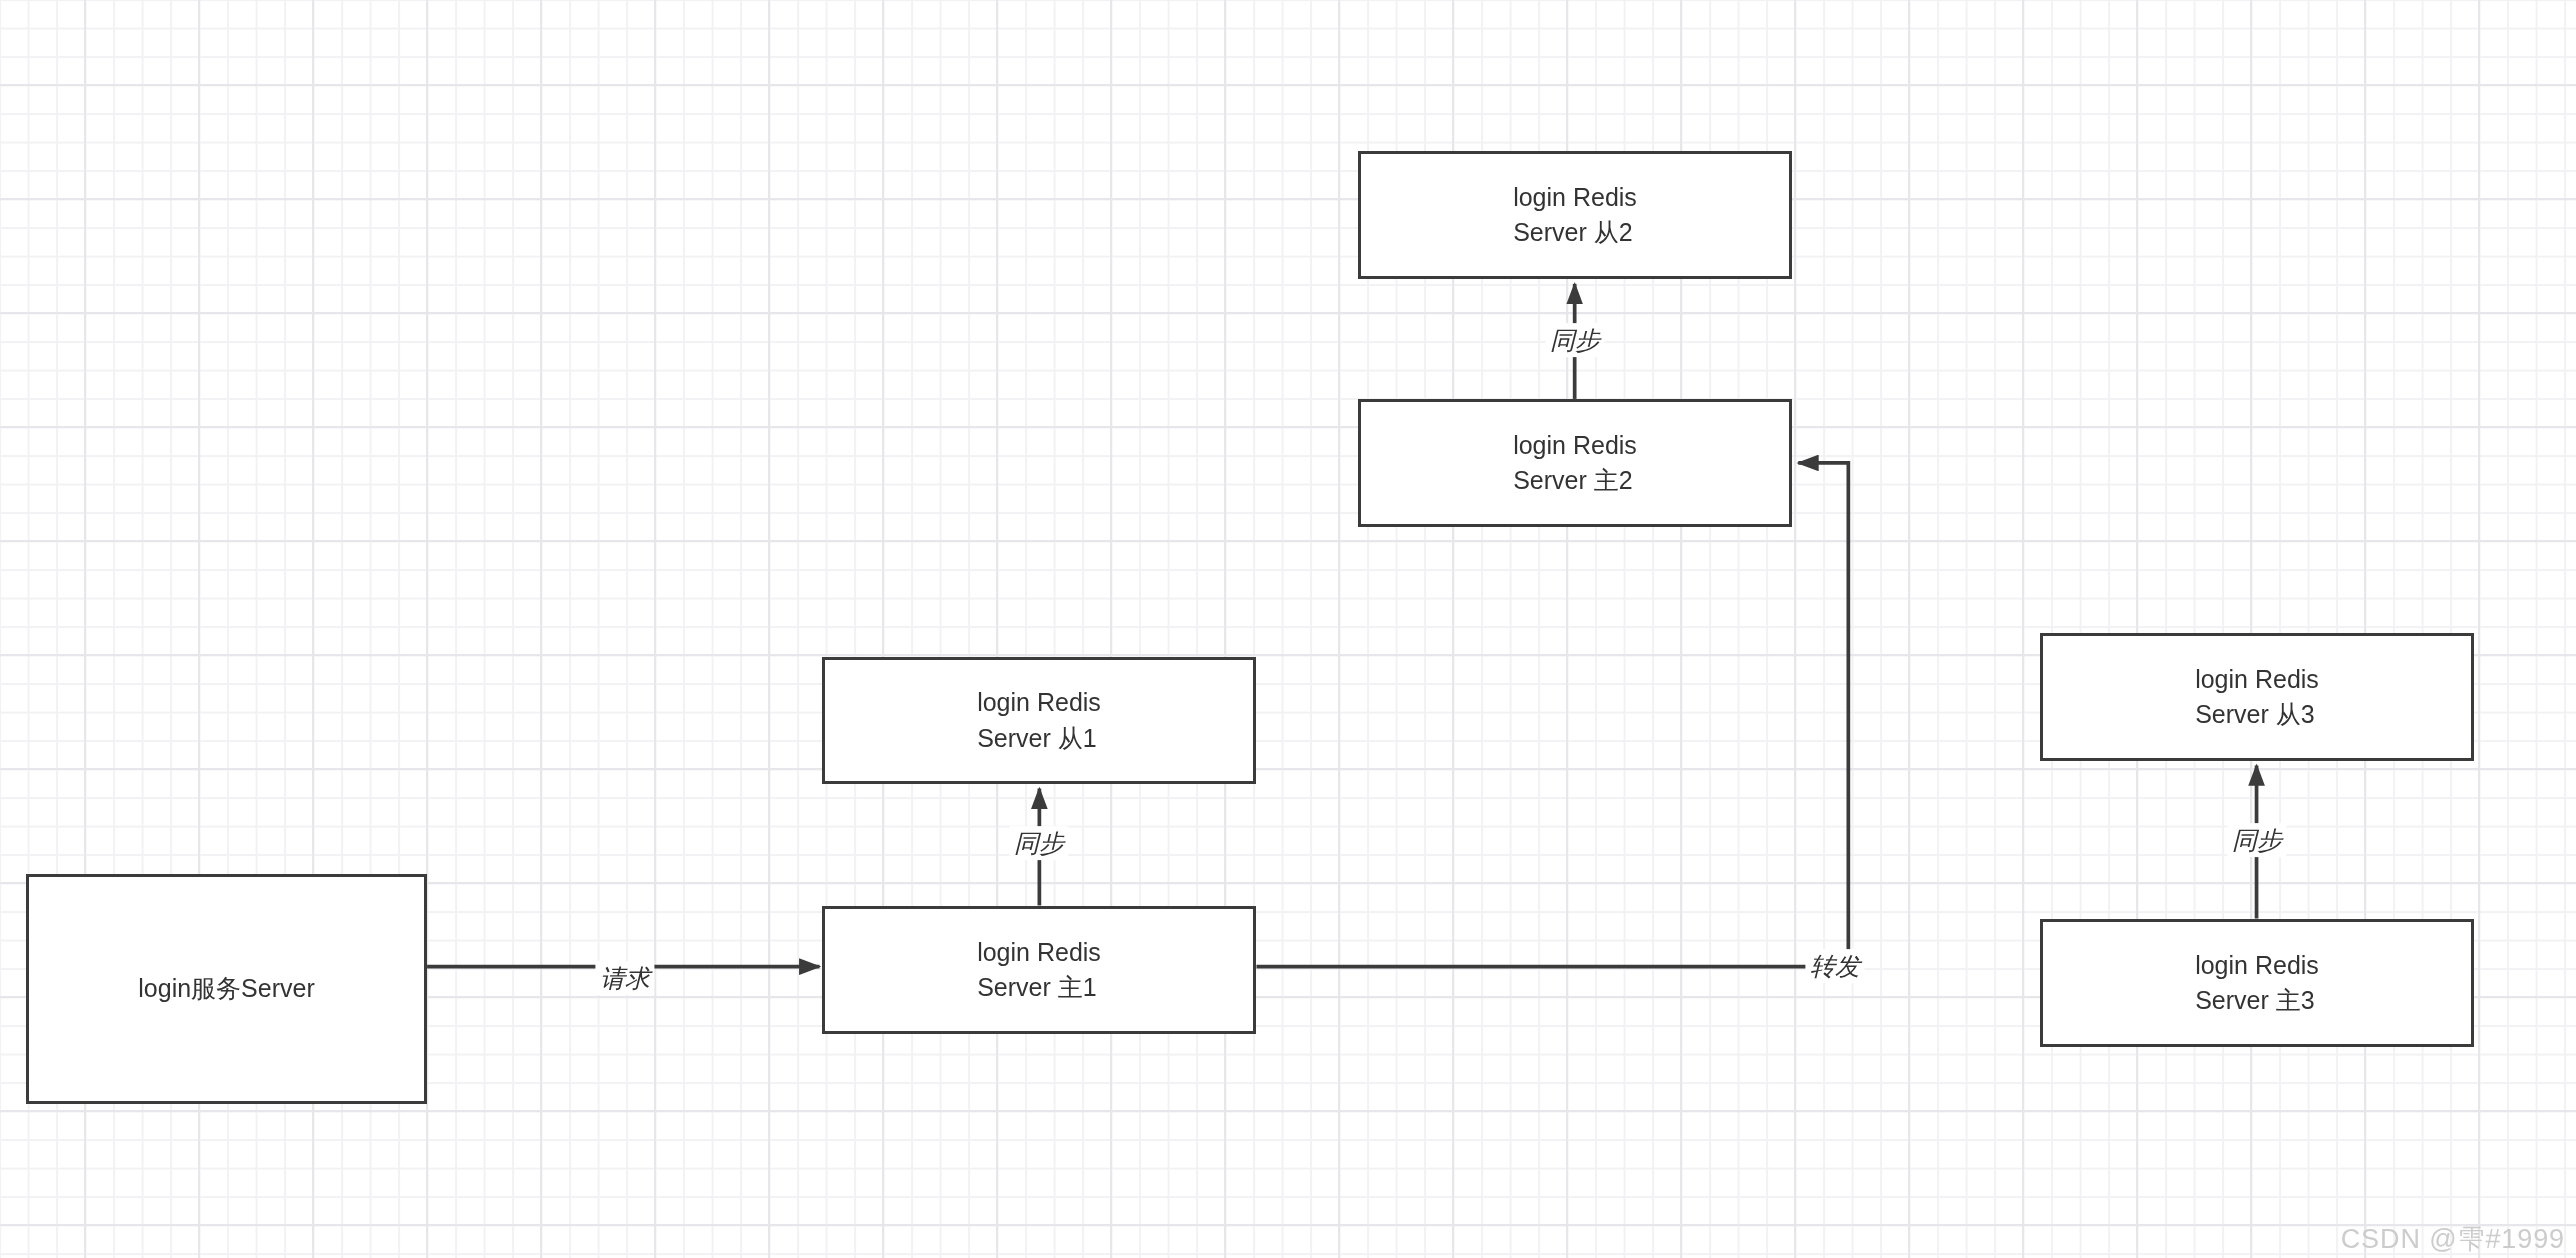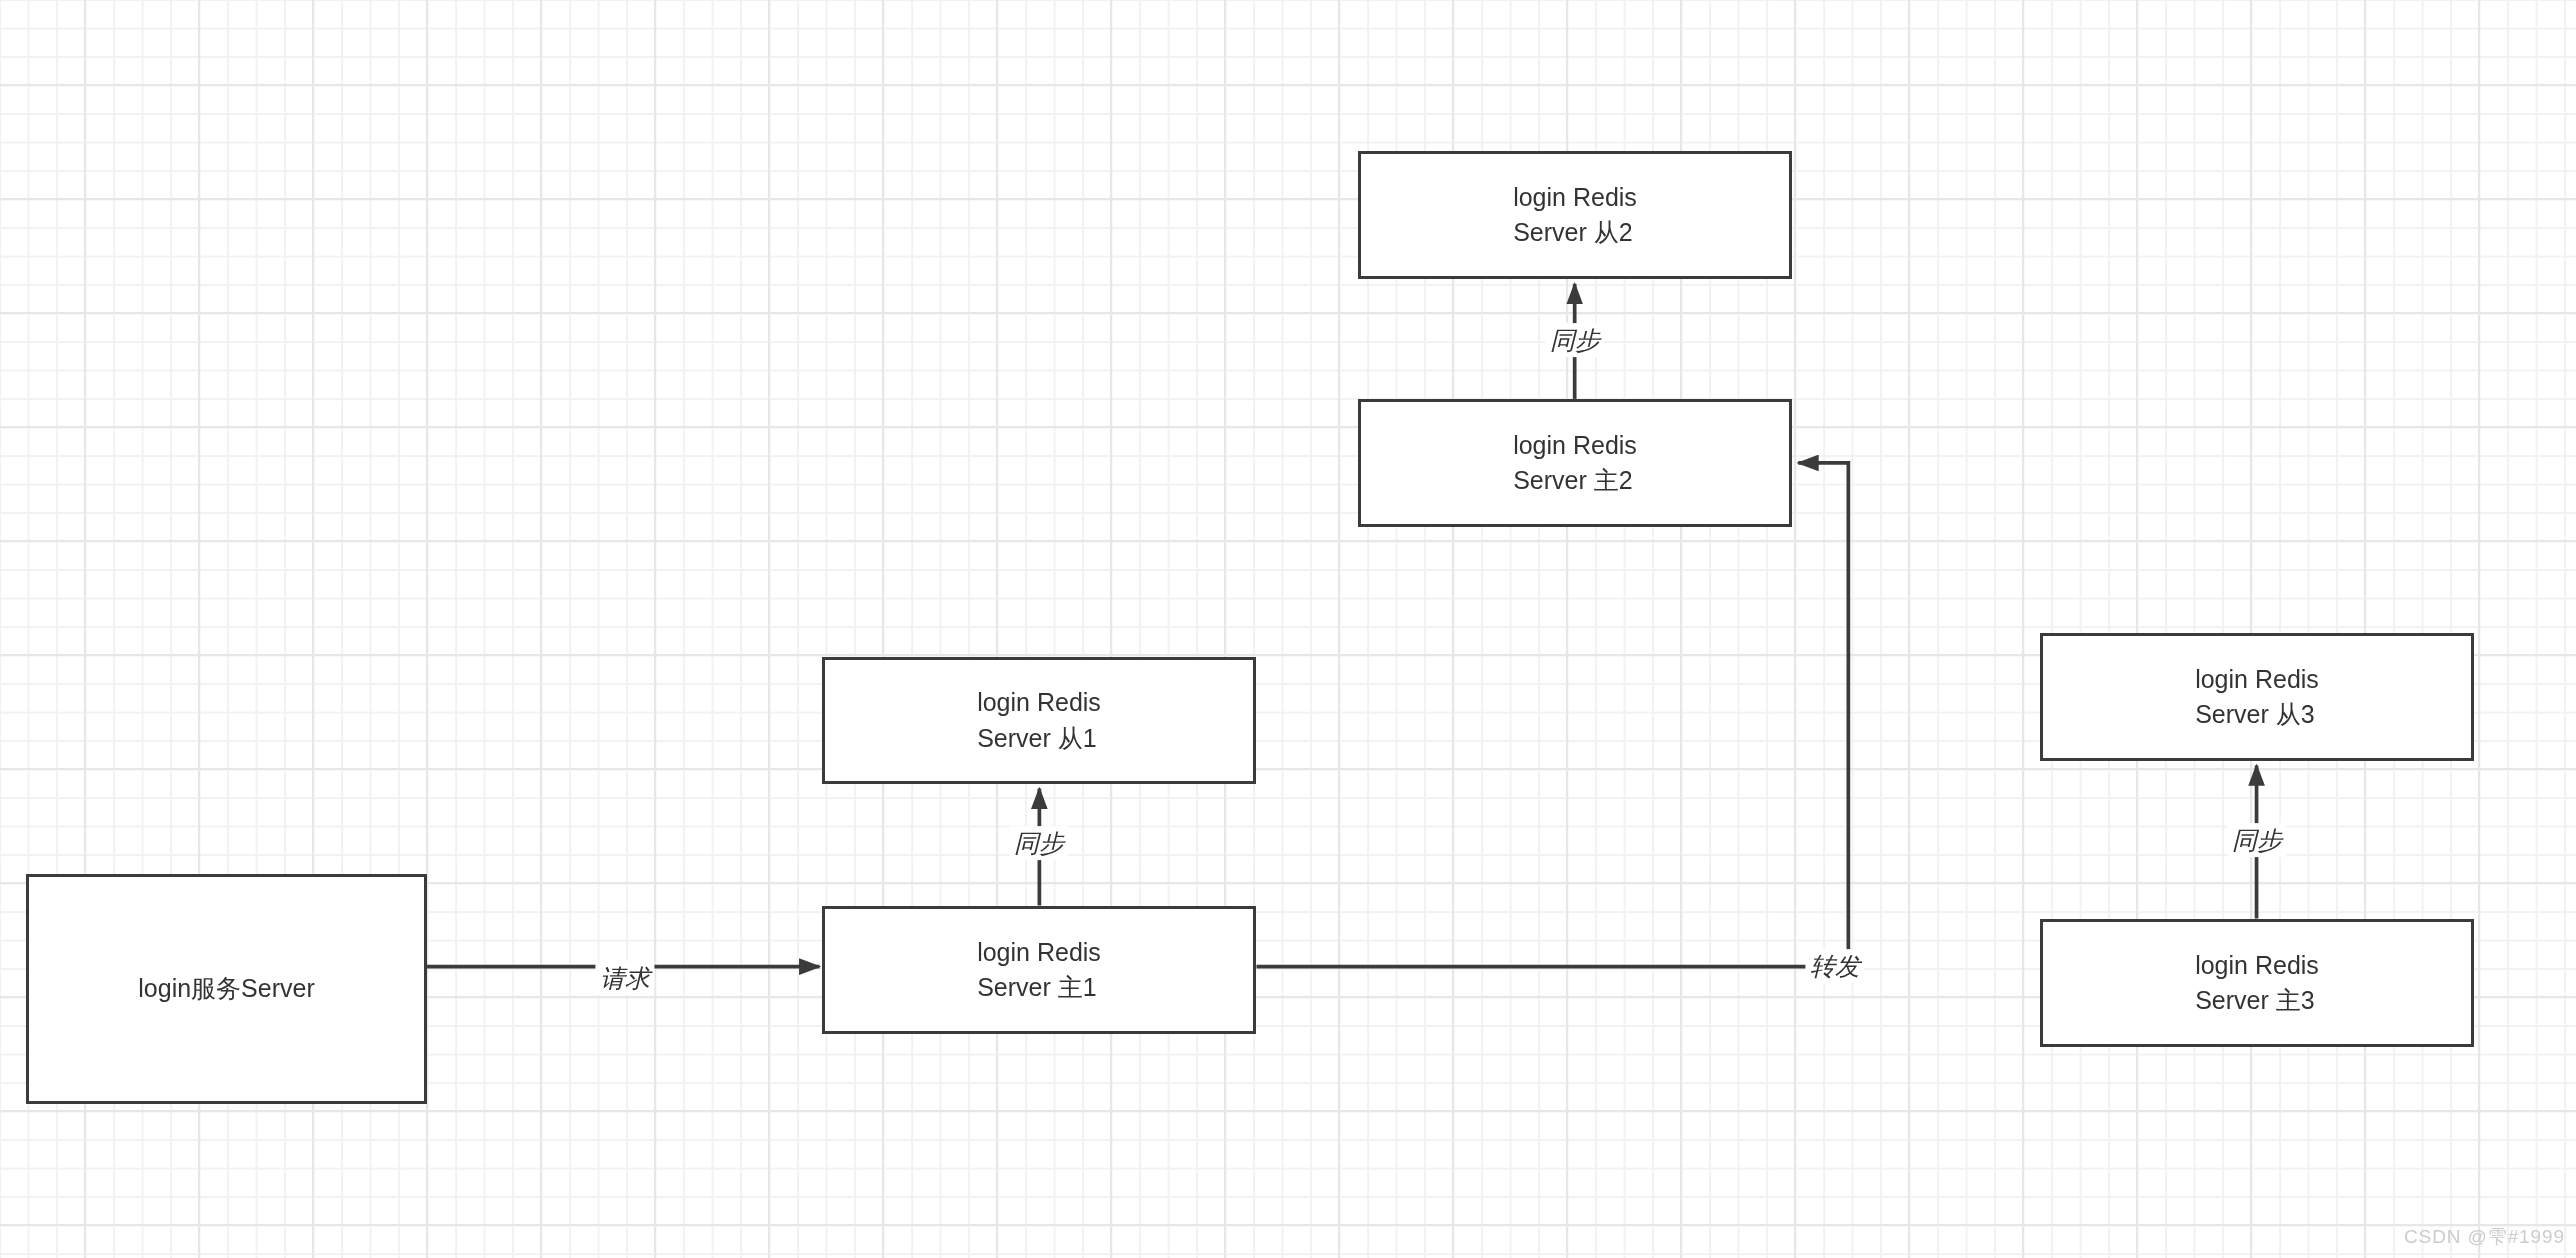--- a/index.html
+++ b/index.html
@@ -70,23 +70,23 @@
     font-size: 25px;
     line-height: 1.2;
     padding: 1.9px 4.6px;
     white-space: nowrap;
     font-style: italic;
   }
 
   .watermark {
     position: absolute;
     right: 11px;
-    bottom: 8px;
+    bottom: 1px;
     color: var(--watermark);
-    font-size: 19px;
+    font-size: 27px;
     letter-spacing: 0.9px;
     user-select: none;
   }
 </style>
 </head>
 <body>
 
 <div class="canvas">
 
   <svg class="edges-layer" viewBox="0 0 2776 1356" xmlns="http://www.w3.org/2000/svg">

